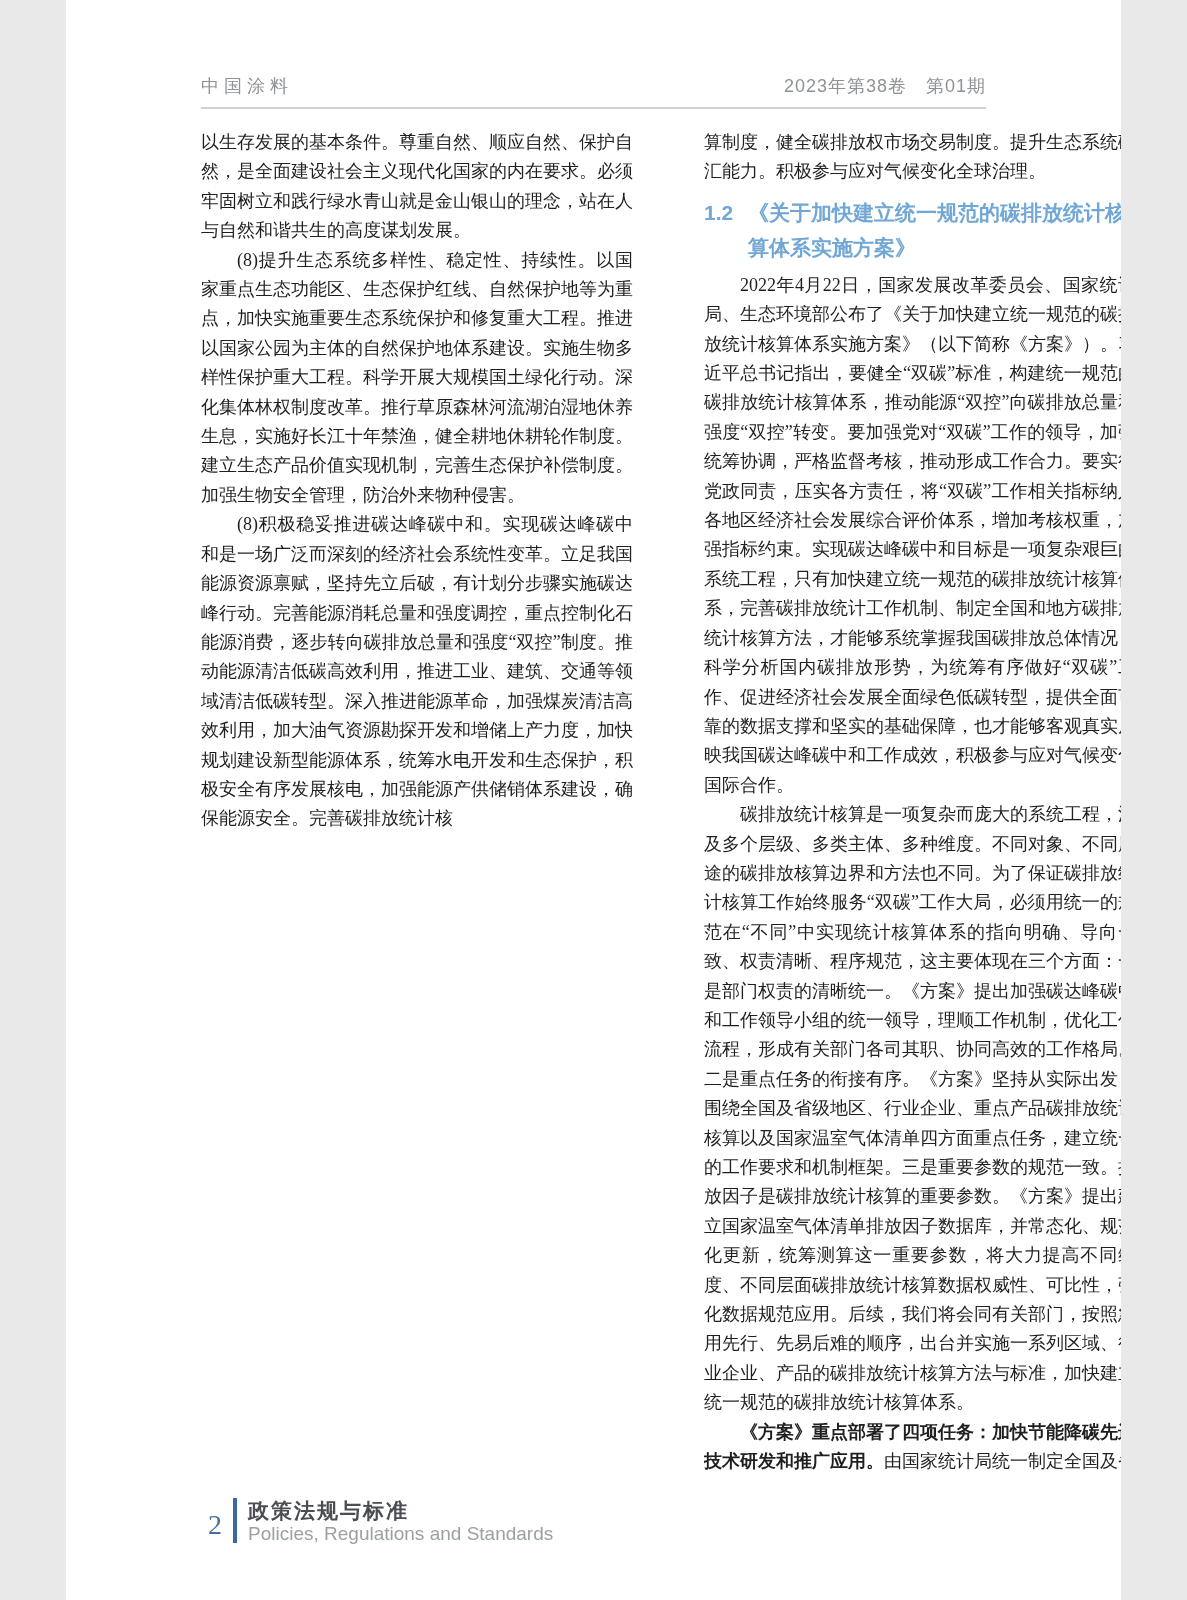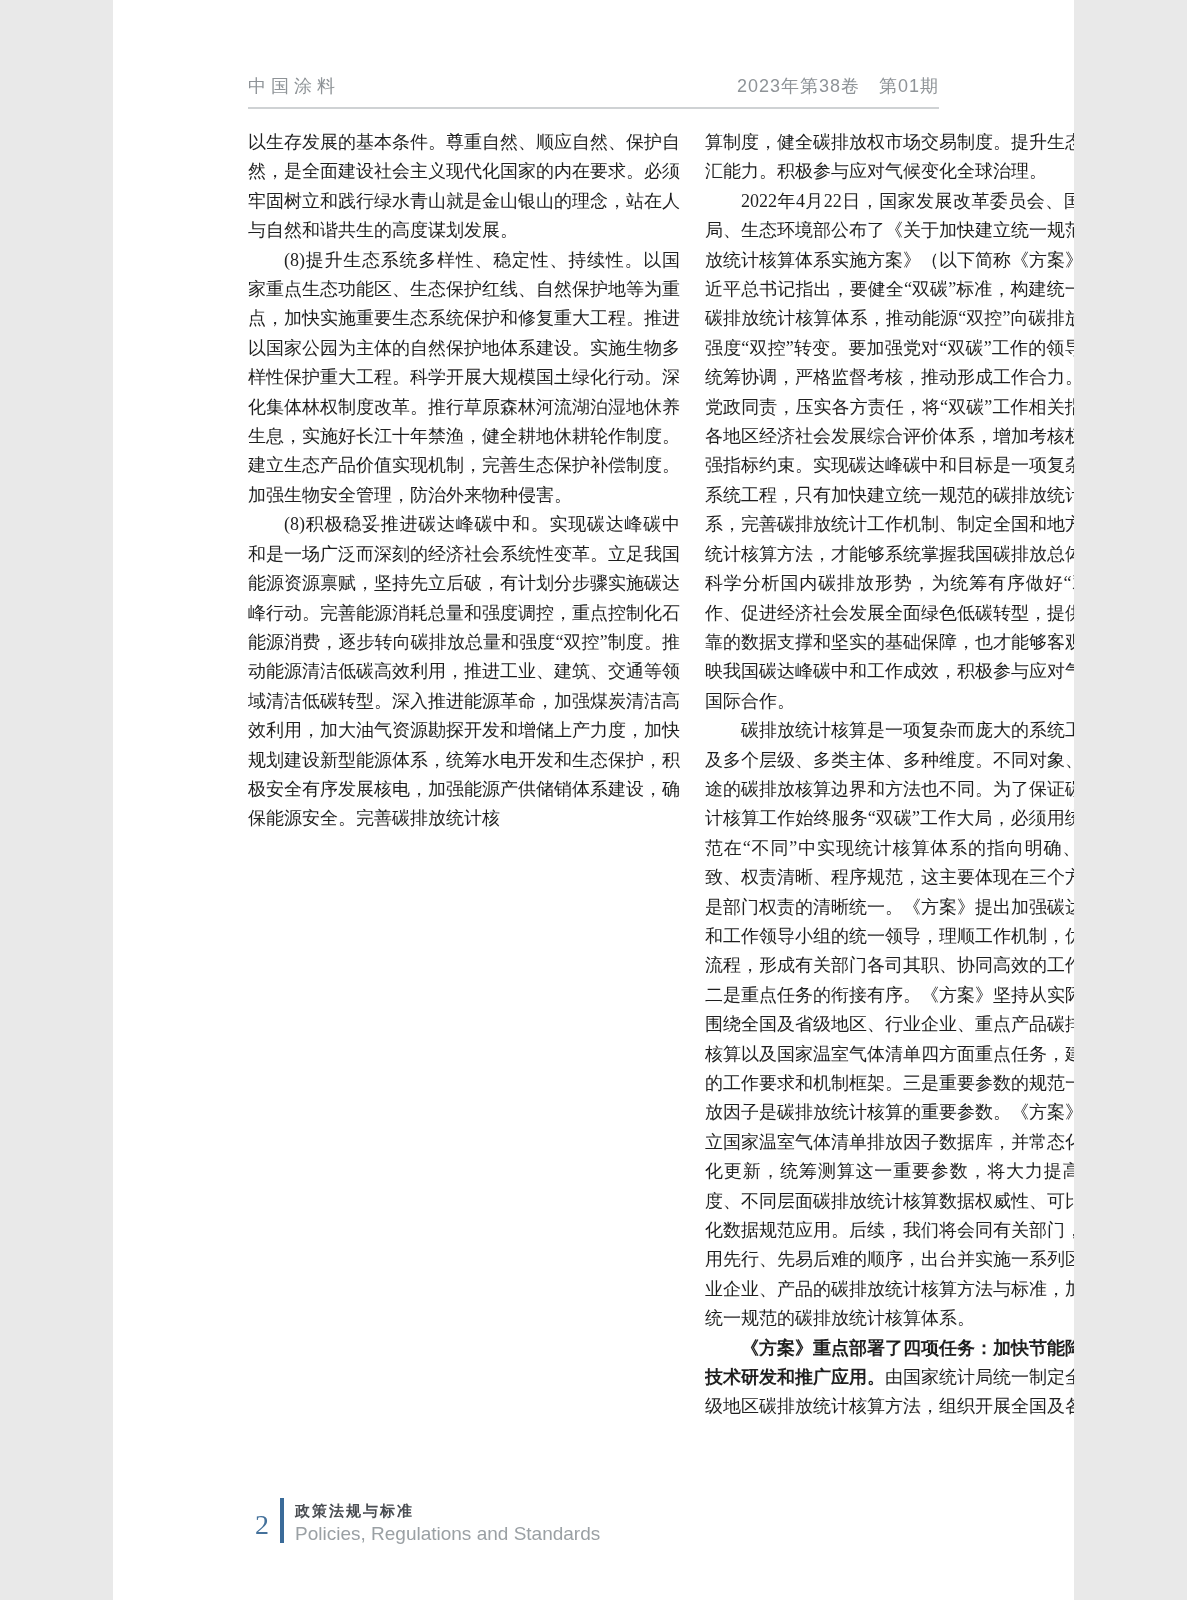--- a/index.html
+++ b/index.html
@@ -1,39 +1,39 @@
 <!DOCTYPE html>
 <html><head>
 <meta charset="utf-8">
 <style>
   html,body { margin:0; padding:0; background:#e9e9e9; }
   .page {
     position:relative;
-    width:961px; height:1600px;
+    width:1055px; height:1600px;
     margin:0 auto;
     background:#ffffff;
     overflow:hidden;
     font-family:"Liberation Serif","DejaVu Serif",serif;
     color:#1f1f1f;
   }
   
   .header {
     position:absolute; left:135px; right:135px; top:74px;
     display:flex; justify-content:space-between; align-items:flex-end;
     padding-bottom:9px;
     border-bottom:2px solid #cfd2d4;
     font-family:"Liberation Sans","DejaVu Sans",sans-serif;
     color:#8e9397; font-size:18px;
   }
   .header .jname { letter-spacing:5px; }
   .header .issue { letter-spacing:1px; }
   
   .columns {
     position:absolute; left:135px; top:128px;
-    display:flex; gap:25px;
+    display:flex; gap:71px;
   }
   .col { width:432px; height:1352px; overflow:hidden; }
   p.body {
     margin:0;
     font-size:18px; line-height:29.4px;
     text-align:justify; text-justify:inter-ideograph;
     color:#1f1f1f;
   }
   p.indent { text-indent:2em; }
   p.body b { font-weight:bold; }
@@ -55,21 +55,21 @@
     font-family:"Liberation Sans","DejaVu Sans",sans-serif;
   }
   .page-num {
     align-self:flex-end;
     color:#44719b; font-size:28px; line-height:30px;
     font-family:"Liberation Serif","DejaVu Serif",serif;
     margin-right:11px; margin-bottom:3px;
   }
   .footer-bar { width:4px; background:#3a6b99; margin-right:11px; }
   .footer-titles { display:flex; flex-direction:column; justify-content:center; }
-  .footer-zh { font-size:15px; font-weight:bold; color:#4a4d52; letter-spacing:2px; line-height:26px; }
+  .footer-zh { font-size:21px; font-weight:bold; color:#4a4d52; letter-spacing:2px; line-height:26px; }
   .footer-en { font-size:19px; color:#9aa0a4; line-height:18px; margin-top:1px; }
 </style>
 </head>
 <body>
 
 <div class="page">
 
   <div class="header">
     <span class="jname">中国涂料</span>
     <span class="issue">2023年第38卷　第01期</span>
@@ -78,20 +78,23 @@
   <div class="columns">
 
     <div class="col">
       <p class="body">以生存发展的基本条件。尊重自然、顺应自然、保护自然，是全面建设社会主义现代化国家的内在要求。必须牢固树立和践行绿水青山就是金山银山的理念，站在人与自然和谐共生的高度谋划发展。</p>
       <p class="body indent">(8)提升生态系统多样性、稳定性、持续性。以国家重点生态功能区、生态保护红线、自然保护地等为重点，加快实施重要生态系统保护和修复重大工程。推进以国家公园为主体的自然保护地体系建设。实施生物多样性保护重大工程。科学开展大规模国土绿化行动。深化集体林权制度改革。推行草原森林河流湖泊湿地休养生息，实施好长江十年禁渔，健全耕地休耕轮作制度。建立生态产品价值实现机制，完善生态保护补偿制度。加强生物安全管理，防治外来物种侵害。</p>
       <p class="body indent">(8)积极稳妥推进碳达峰碳中和。实现碳达峰碳中和是一场广泛而深刻的经济社会系统性变革。立足我国能源资源禀赋，坚持先立后破，有计划分步骤实施碳达峰行动。完善能源消耗总量和强度调控，重点控制化石能源消费，逐步转向碳排放总量和强度“双控”制度。推动能源清洁低碳高效利用，推进工业、建筑、交通等领域清洁低碳转型。深入推进能源革命，加强煤炭清洁高效利用，加大油气资源勘探开发和增储上产力度，加快规划建设新型能源体系，统筹水电开发和生态保护，积极安全有序发展核电，加强能源产供储销体系建设，确保能源安全。完善碳排放统计核</p>
     </div>
 
     <div class="col">
       <p class="body">算制度，健全碳排放权市场交易制度。提升生态系统碳汇能力。积极参与应对气候变化全球治理。</p>
+      <h2 class="sec-heading">
+        <span class="sec-num">1.2</span><span>《关于加快建立统一规范的碳排放统计核算体系实施方案》</span>
+      </h2>
       <p class="body indent">2022年4月22日，国家发展改革委员会、国家统计局、生态环境部公布了《关于加快建立统一规范的碳排放统计核算体系实施方案》（以下简称《方案》）。习近平总书记指出，要健全“双碳”标准，构建统一规范的碳排放统计核算体系，推动能源“双控”向碳排放总量和强度“双控”转变。要加强党对“双碳”工作的领导，加强统筹协调，严格监督考核，推动形成工作合力。要实行党政同责，压实各方责任，将“双碳”工作相关指标纳入各地区经济社会发展综合评价体系，增加考核权重，加强指标约束。实现碳达峰碳中和目标是一项复杂艰巨的系统工程，只有加快建立统一规范的碳排放统计核算体系，完善碳排放统计工作机制、制定全国和地方碳排放统计核算方法，才能够系统掌握我国碳排放总体情况，科学分析国内碳排放形势，为统筹有序做好“双碳”工作、促进经济社会发展全面绿色低碳转型，提供全面可靠的数据支撑和坚实的基础保障，也才能够客观真实反映我国碳达峰碳中和工作成效，积极参与应对气候变化国际合作。</p>
       <p class="body indent">碳排放统计核算是一项复杂而庞大的系统工程，涉及多个层级、多类主体、多种维度。不同对象、不同用途的碳排放核算边界和方法也不同。为了保证碳排放统计核算工作始终服务“双碳”工作大局，必须用统一的规范在“不同”中实现统计核算体系的指向明确、导向一致、权责清晰、程序规范，这主要体现在三个方面：一是部门权责的清晰统一。《方案》提出加强碳达峰碳中和工作领导小组的统一领导，理顺工作机制，优化工作流程，形成有关部门各司其职、协同高效的工作格局。二是重点任务的衔接有序。《方案》坚持从实际出发，围绕全国及省级地区、行业企业、重点产品碳排放统计核算以及国家温室气体清单四方面重点任务，建立统一的工作要求和机制框架。三是重要参数的规范一致。排放因子是碳排放统计核算的重要参数。《方案》提出建立国家温室气体清单排放因子数据库，并常态化、规范化更新，统筹测算这一重要参数，将大力提高不同维度、不同层面碳排放统计核算数据权威性、可比性，强化数据规范应用。后续，我们将会同有关部门，按照急用先行、先易后难的顺序，出台并实施一系列区域、行业企业、产品的碳排放统计核算方法与标准，加快建立统一规范的碳排放统计核算体系。</p>
       <p class="body indent"><b>《方案》重点部署了四项任务：加快节能降碳先进技术研发和推广应用。</b><span>由国家统计局统一制定全国及省级地区碳排放统计核算方法，组织开展全国及各</span></p>
     </div>
 
   </div>
 
   <div class="footer">
     <span class="page-num">2</span>
     <span class="footer-bar"></span>

